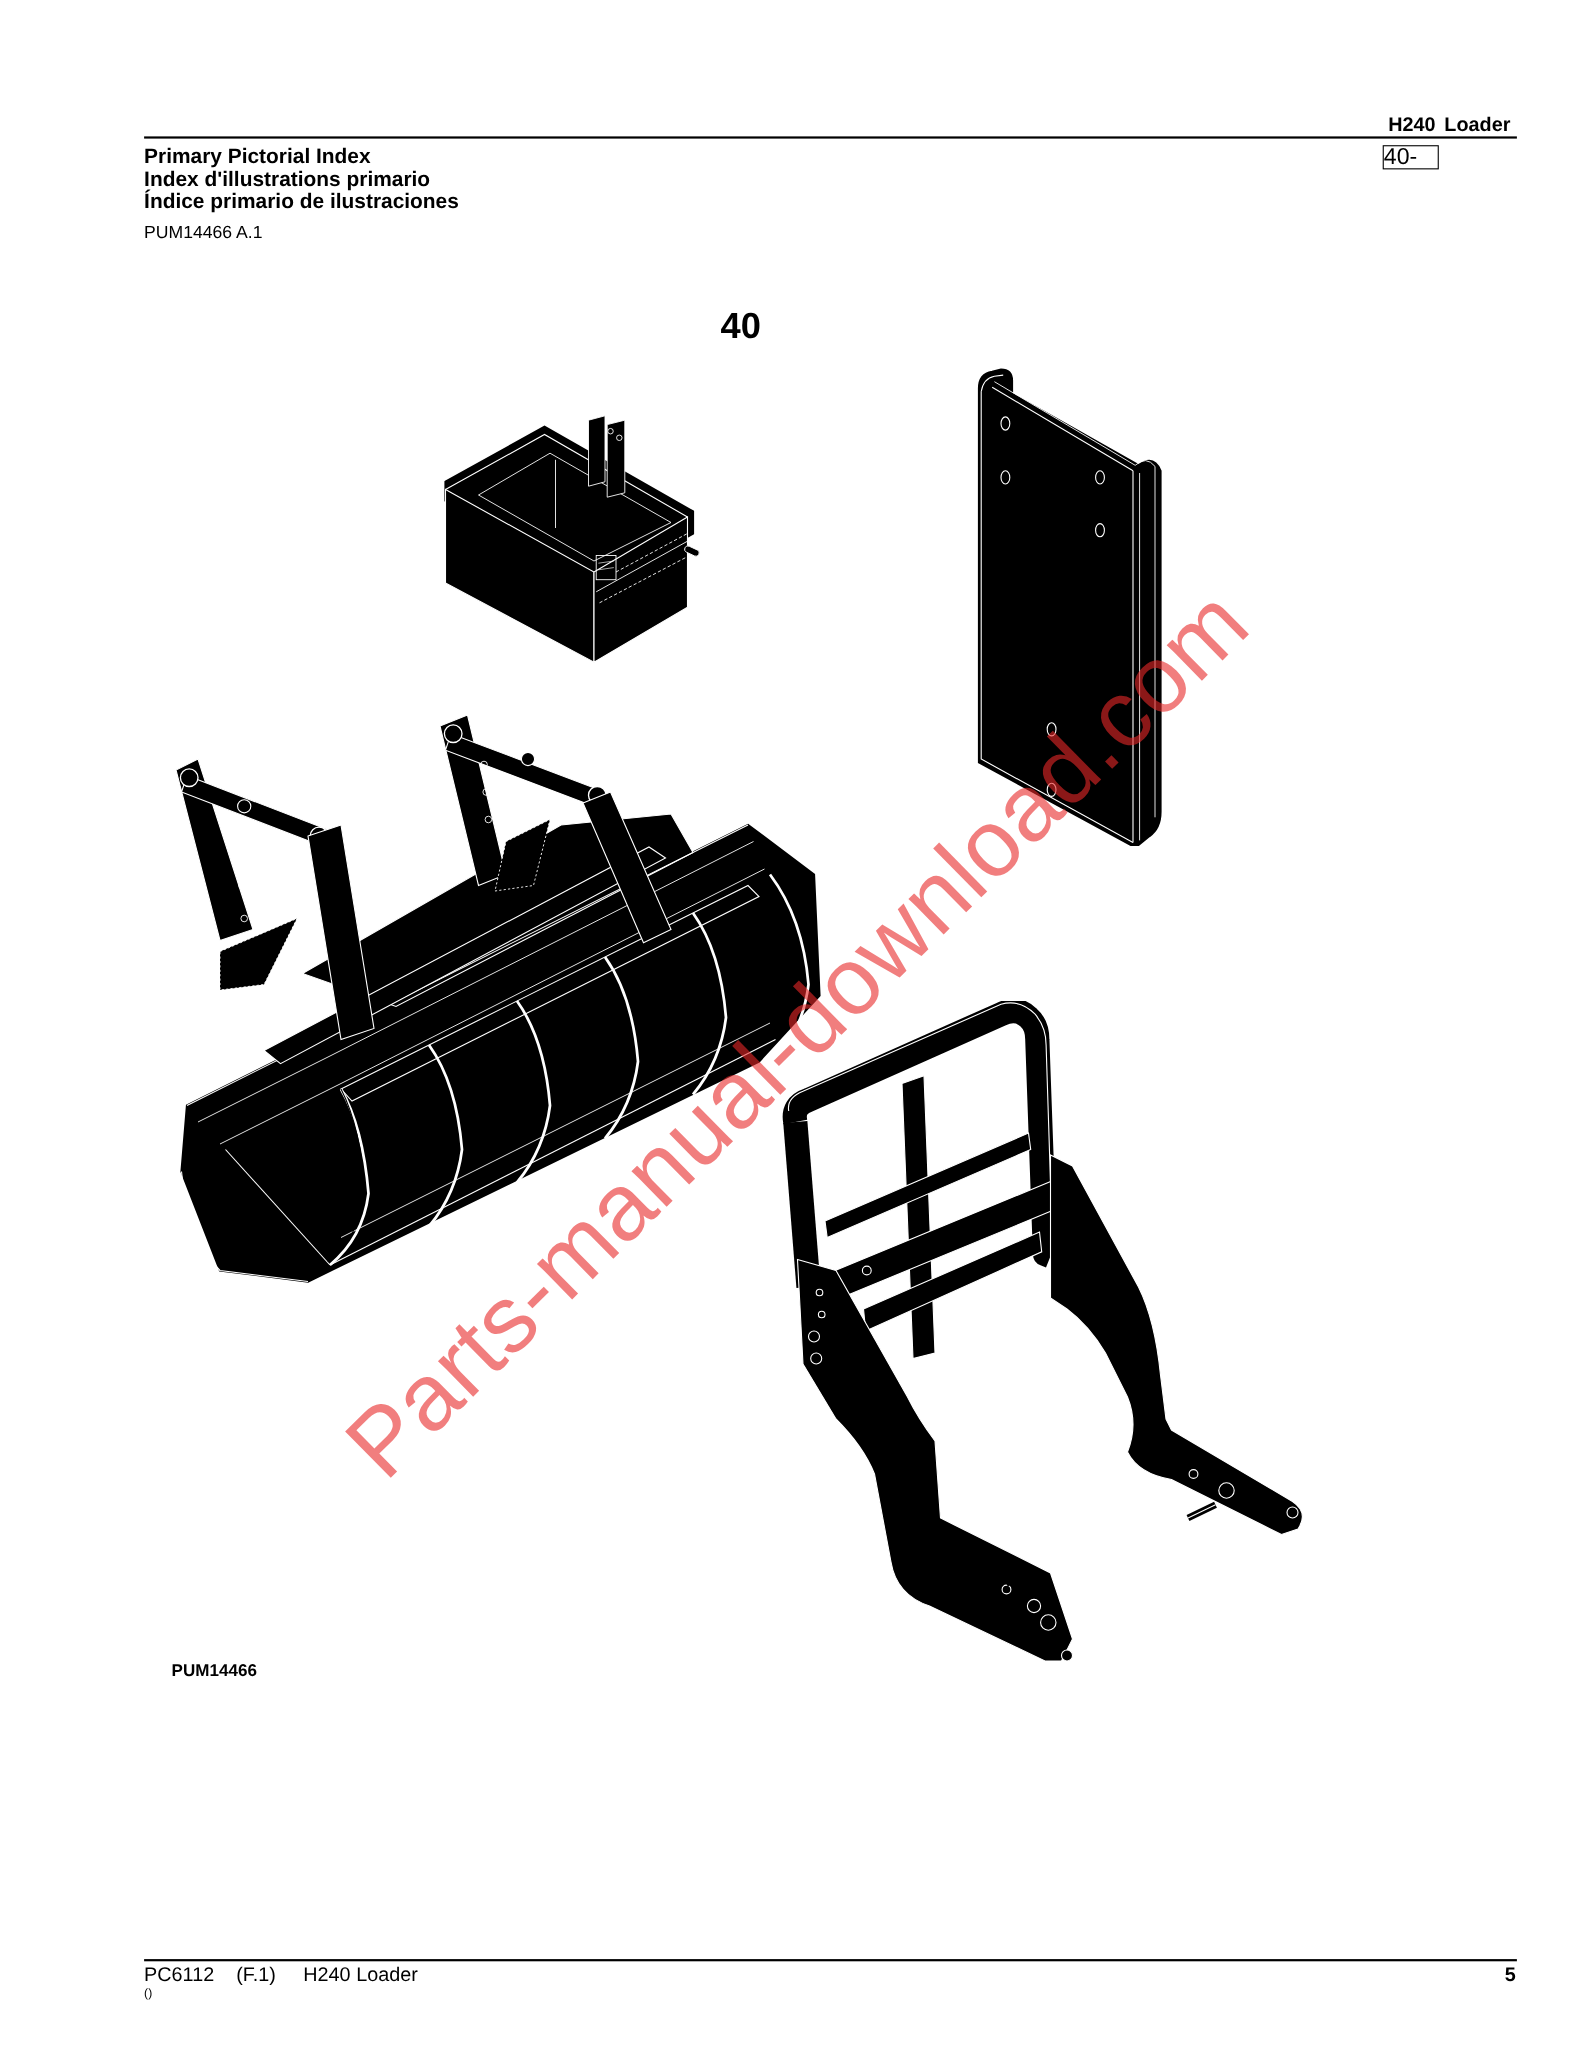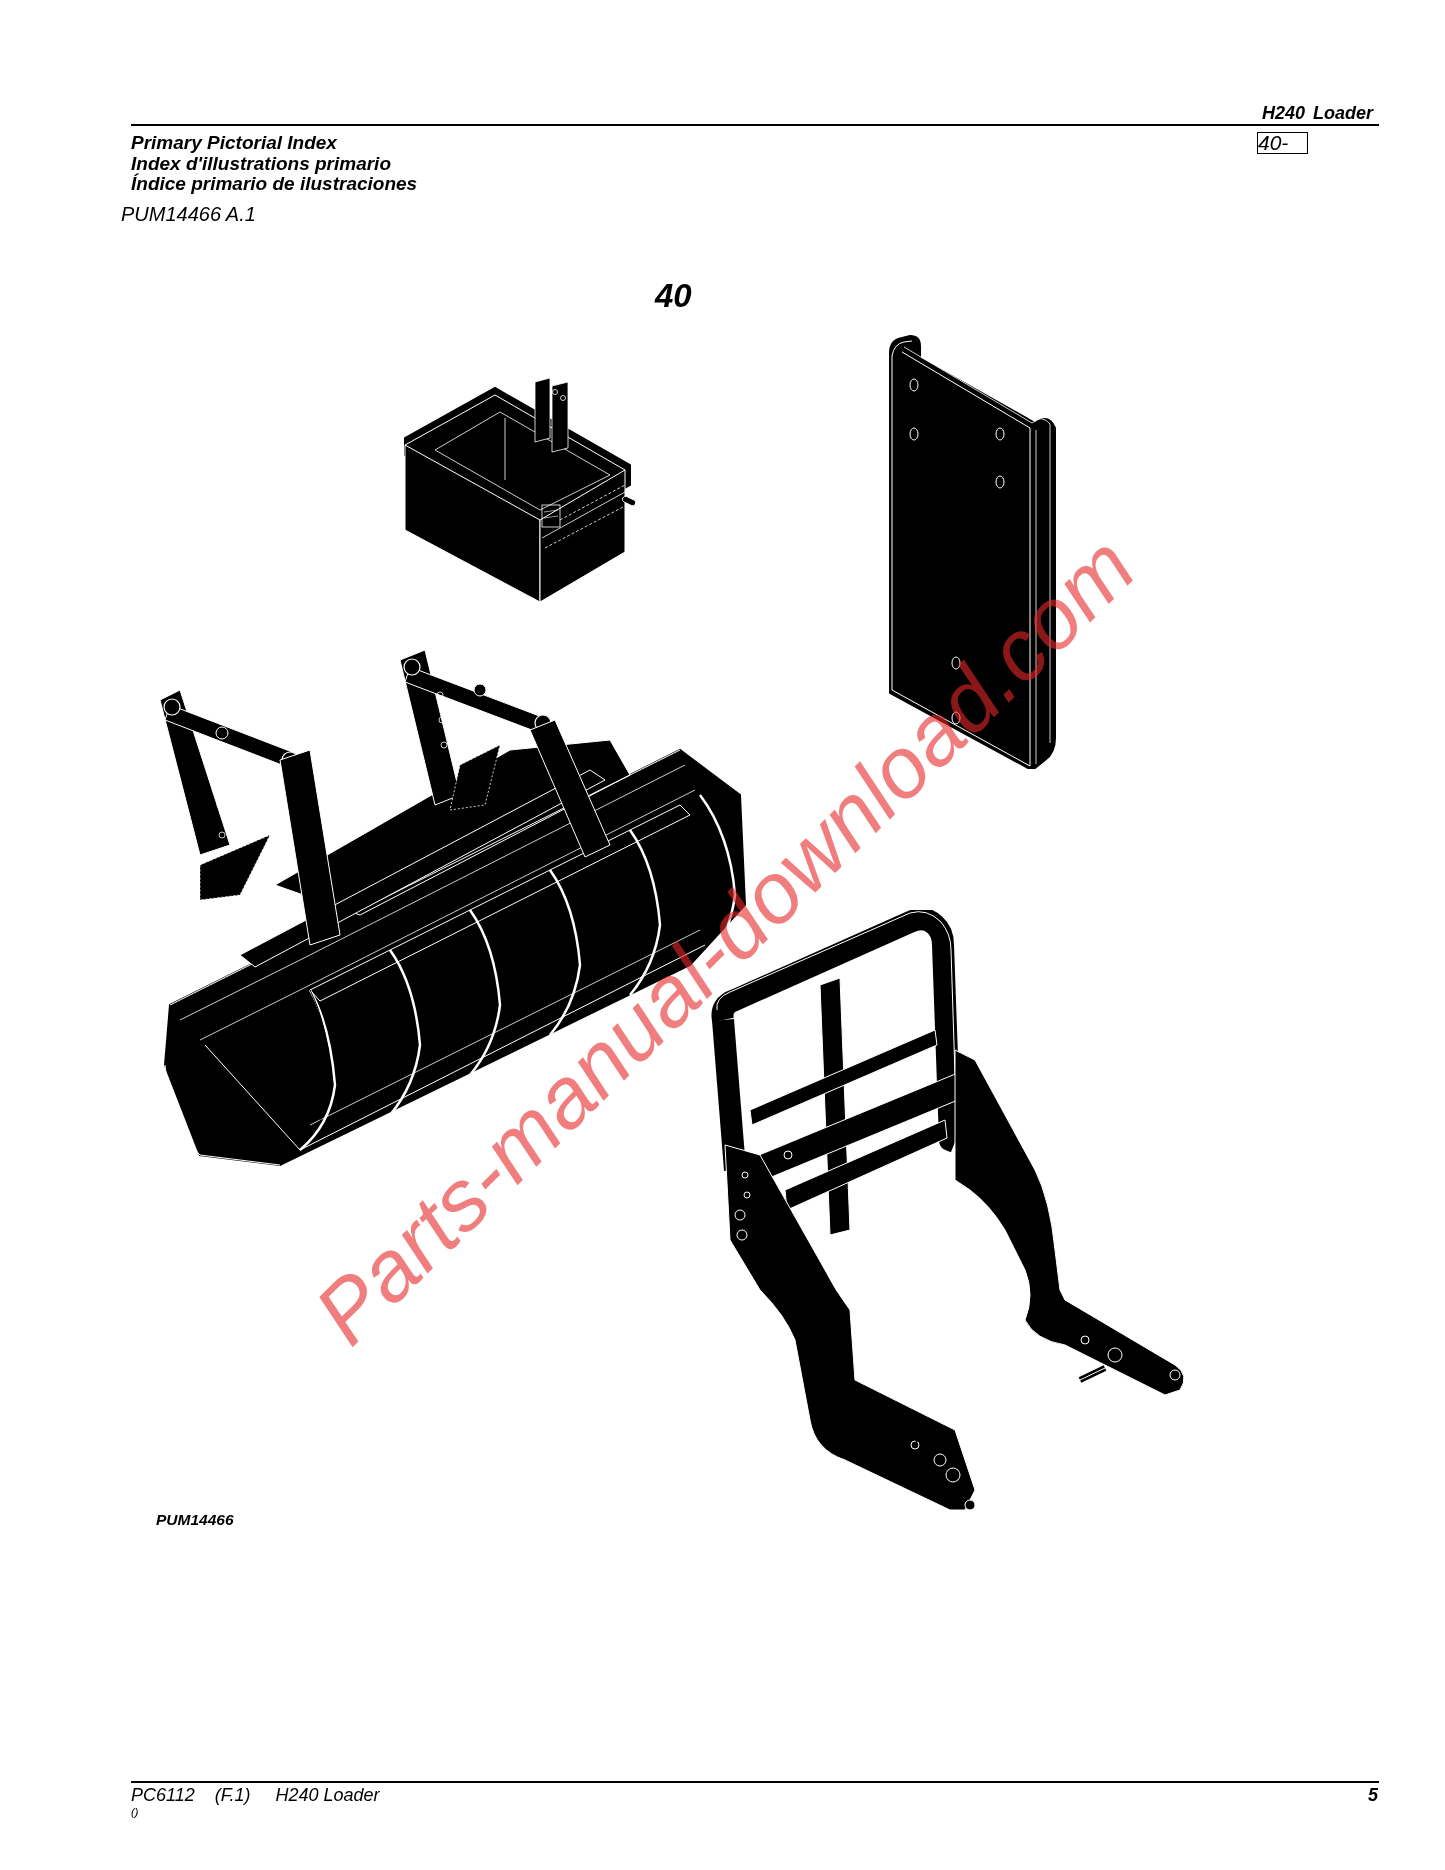--- a/index.html
+++ b/index.html
@@ -1,22 +1,22 @@
 <!DOCTYPE html>
 <html><head>
 <meta charset="utf-8">
 <style>
   html, body { margin: 0; padding: 0; background: #ffffff; }
   body { width: 1445px; height: 1870px; position: relative; overflow: hidden;
          font-family: "Liberation Sans", sans-serif; color: #000; }
-  .abs { position: absolute; font-style: italic; }
+  .abs { position: absolute; }
   .rule { position: absolute; background: #000; }
   .hdr-title { left: 131px; top: 133px; font-weight: bold; font-size: 19px; line-height: 20.5px; }
   .hdr-title div { white-space: nowrap; }
-  .doc-code { left: 121px; top: 203px; font-size: 20px; }
+  .doc-code { left: 131px; top: 203px; font-size: 16px; }
   .section-name { left: 1262px; top: 103px; font-weight: bold; font-size: 18px; word-spacing: 3px; white-space: nowrap; }
   .section-box { left: 1257px; top: 132px; width: 51px; height: 22px; border: 1.5px solid #000; box-sizing: border-box;
                  font-size: 21px; line-height: 20px; text-align: left; padding-right: 1px; }
   .fig-num { left: 655px; top: 277px; font-weight: bold; font-size: 33px; }
   .fig-label { left: 156px; top: 1511px; font-weight: bold; font-size: 15.5px; }
   .foot-text { left: 131px; top: 1785px; font-size: 18px; white-space: pre; }
   .foot-sub { left: 131px; top: 1806px; font-size: 11px; }
   .page-num { left: 1368px; top: 1785px; font-weight: bold; font-size: 18px; }
   .watermark { left: 0; top: 0; width: 1445px; height: 1870px; pointer-events: none; }
   .watermark-text { position: absolute; left: 725px; top: 940px; transform: translate(-50%, -50%) rotate(-44.5deg);

